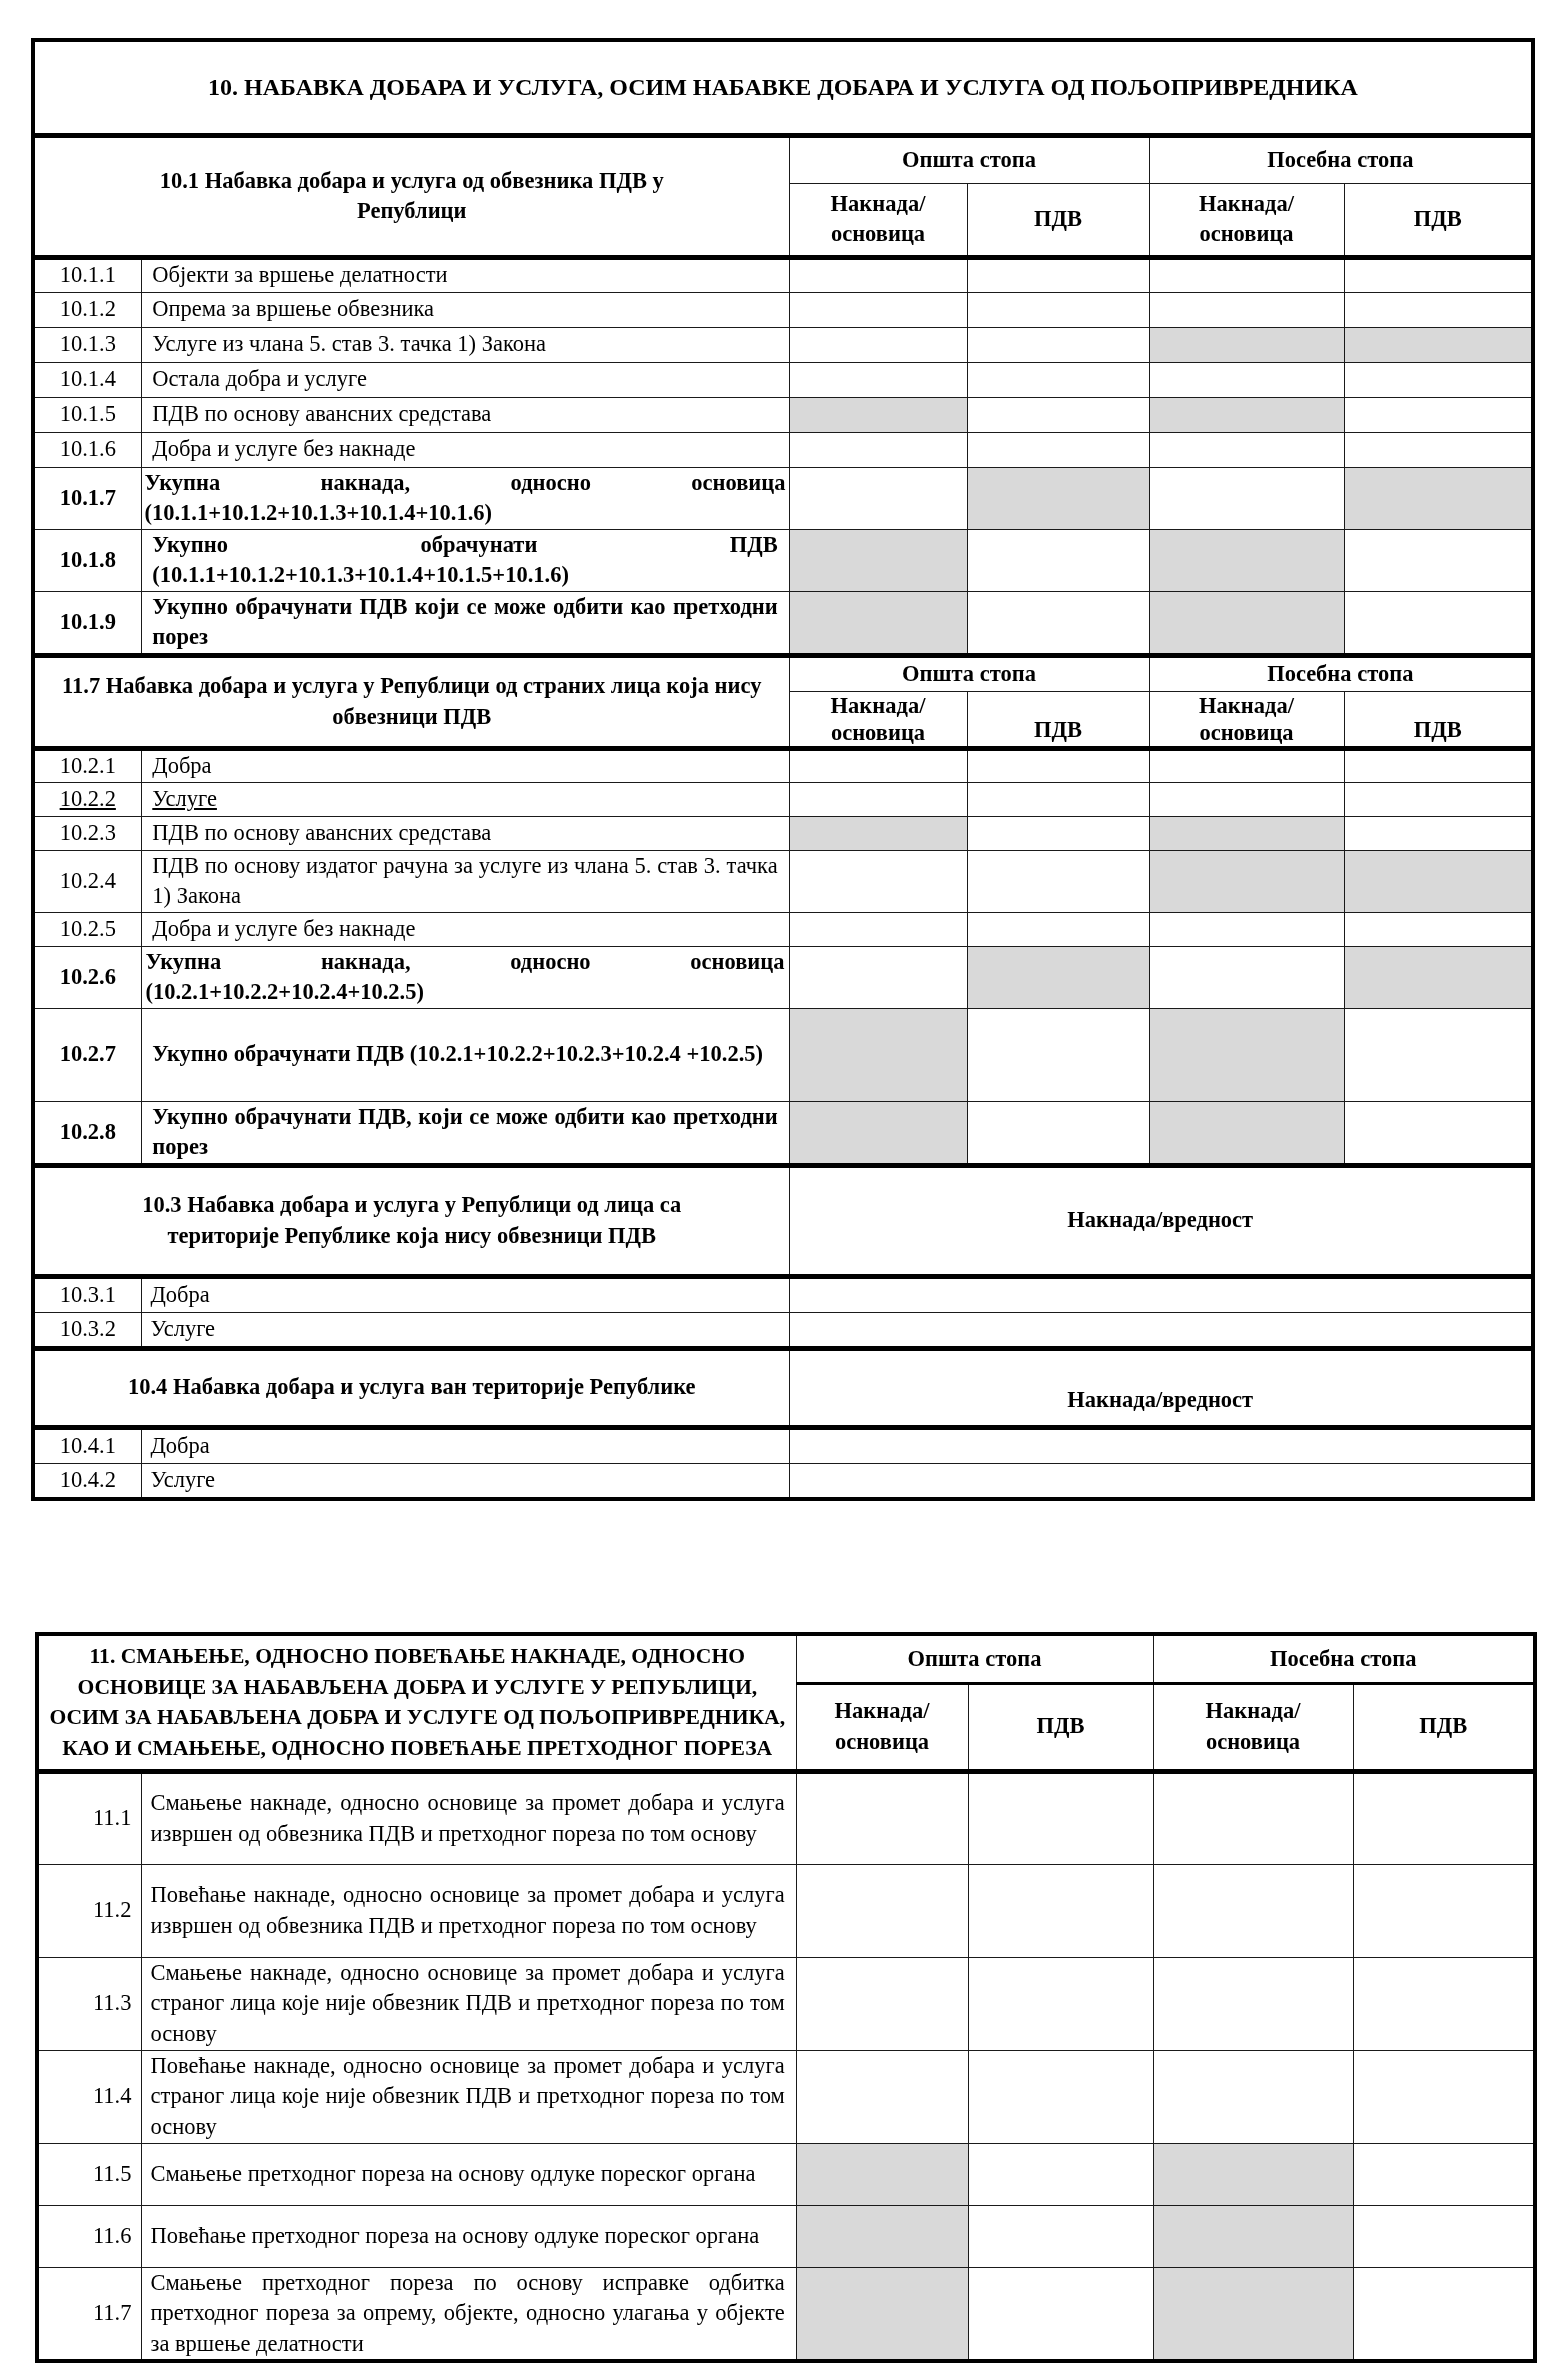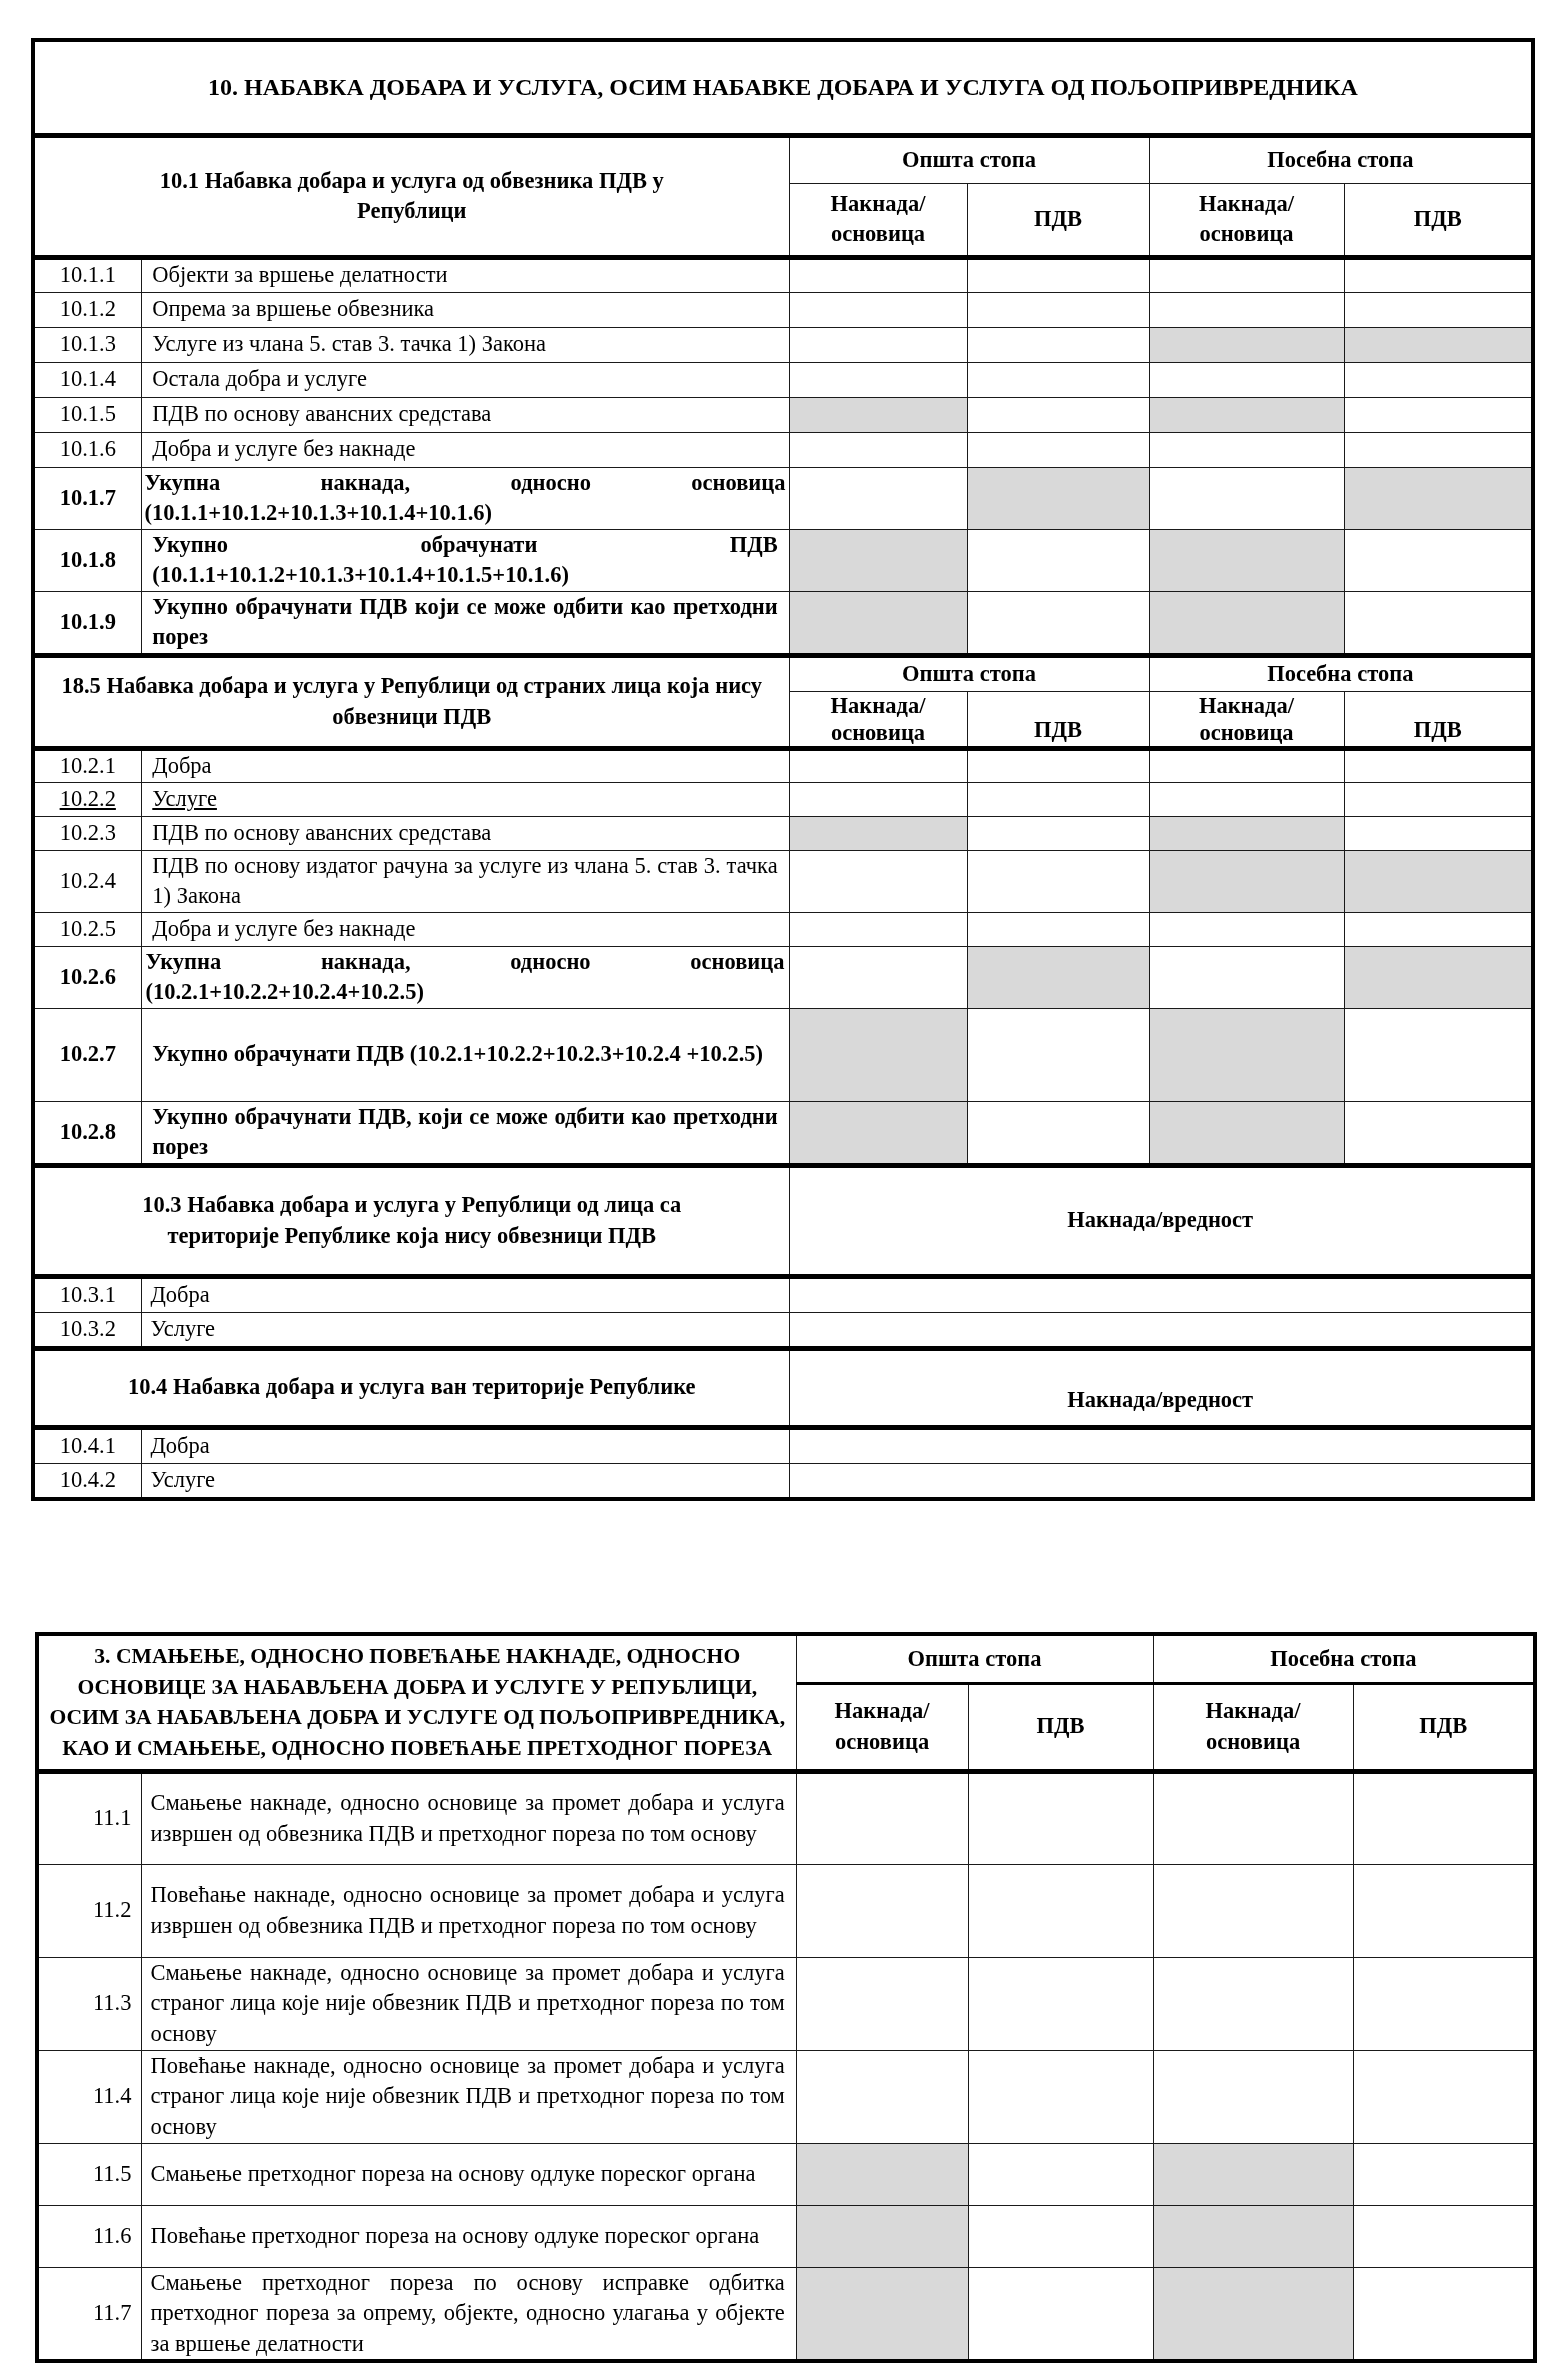--- a/index.html
+++ b/index.html
@@ -120,21 +120,21 @@
         <td class="b j" style="padding: 0px 10.8px;">Укупно обрачунати ПДВ који се може одбити као претходни порез</td>
         <td class="g"></td>
         <td></td>
         <td class="g"></td>
         <td></td>
       </tr>
     </tbody>
   <tbody id="t1-s102h">
     <tr class="thick-top" style="height:36px">
       <td colspan="2" rowspan="2" class="hdr">
-          <div style="padding:0 18px">18.5 Набавка добара и услуга у Републици од страних лица која нису обвезници ПДВ</div>
+          <div style="padding:0 18px">11.7 Набавка добара и услуга у Републици од страних лица која нису обвезници ПДВ</div>
         </td>
       <td colspan="2" class="hdr">Општа стопа</td>
       <td colspan="2" class="hdr">Посебна стопа</td>
     </tr>
     <tr style="height:56px">
       <td class="hdr" style="line-height:27px">Накнада/ основица</td>
       <td class="hdr" style="vertical-align:bottom">ПДВ</td>
       <td class="hdr" style="line-height:27px">Накнада/ основица</td>
       <td class="hdr" style="vertical-align:bottom">ПДВ</td>
     </tr>
@@ -249,21 +249,21 @@
   <colgroup>
     <col style="width:104px">
       <col style="width:655px">
       <col style="width:172px">
       <col style="width:185px">
       <col style="width:200px">
       <col style="width:182px">
   </colgroup>
   <tbody>
     <tr style="height:49px">
-      <td colspan="2" rowspan="2" class="hdr" style="line-height:30.5px; font-size:21.6px">3. СМАЊЕЊЕ, ОДНОСНО ПОВЕЋАЊЕ НАКНАДЕ, ОДНОСНО ОСНОВИЦЕ ЗА НАБАВЉЕНА ДОБРА И УСЛУГЕ У РЕПУБЛИЦИ, ОСИМ ЗА НАБАВЉЕНА ДОБРА И УСЛУГЕ ОД ПОЉОПРИВРЕДНИКА, КАО И СМАЊЕЊЕ, ОДНОСНО ПОВЕЋАЊЕ ПРЕТХОДНОГ ПОРЕЗА</td>
+      <td colspan="2" rowspan="2" class="hdr" style="line-height:30.5px; font-size:21.6px">11. СМАЊЕЊЕ, ОДНОСНО ПОВЕЋАЊЕ НАКНАДЕ, ОДНОСНО ОСНОВИЦЕ ЗА НАБАВЉЕНА ДОБРА И УСЛУГЕ У РЕПУБЛИЦИ, ОСИМ ЗА НАБАВЉЕНА ДОБРА И УСЛУГЕ ОД ПОЉОПРИВРЕДНИКА, КАО И СМАЊЕЊЕ, ОДНОСНО ПОВЕЋАЊЕ ПРЕТХОДНОГ ПОРЕЗА</td>
       <td colspan="2" class="hdr">Општа стопа</td>
       <td colspan="2" class="hdr">Посебна стопа</td>
     </tr>
     <tr class="" style="height:88px">
       <td class="hdr" style="border-top:3.6px solid #000">Накнада/ основица</td>
       <td class="hdr" style="border-top:3.6px solid #000">ПДВ</td>
       <td class="hdr" style="border-top:3.6px solid #000">Накнада/ основица</td>
       <td class="hdr" style="border-top:3.6px solid #000">ПДВ</td>
     </tr>
   </tbody>

